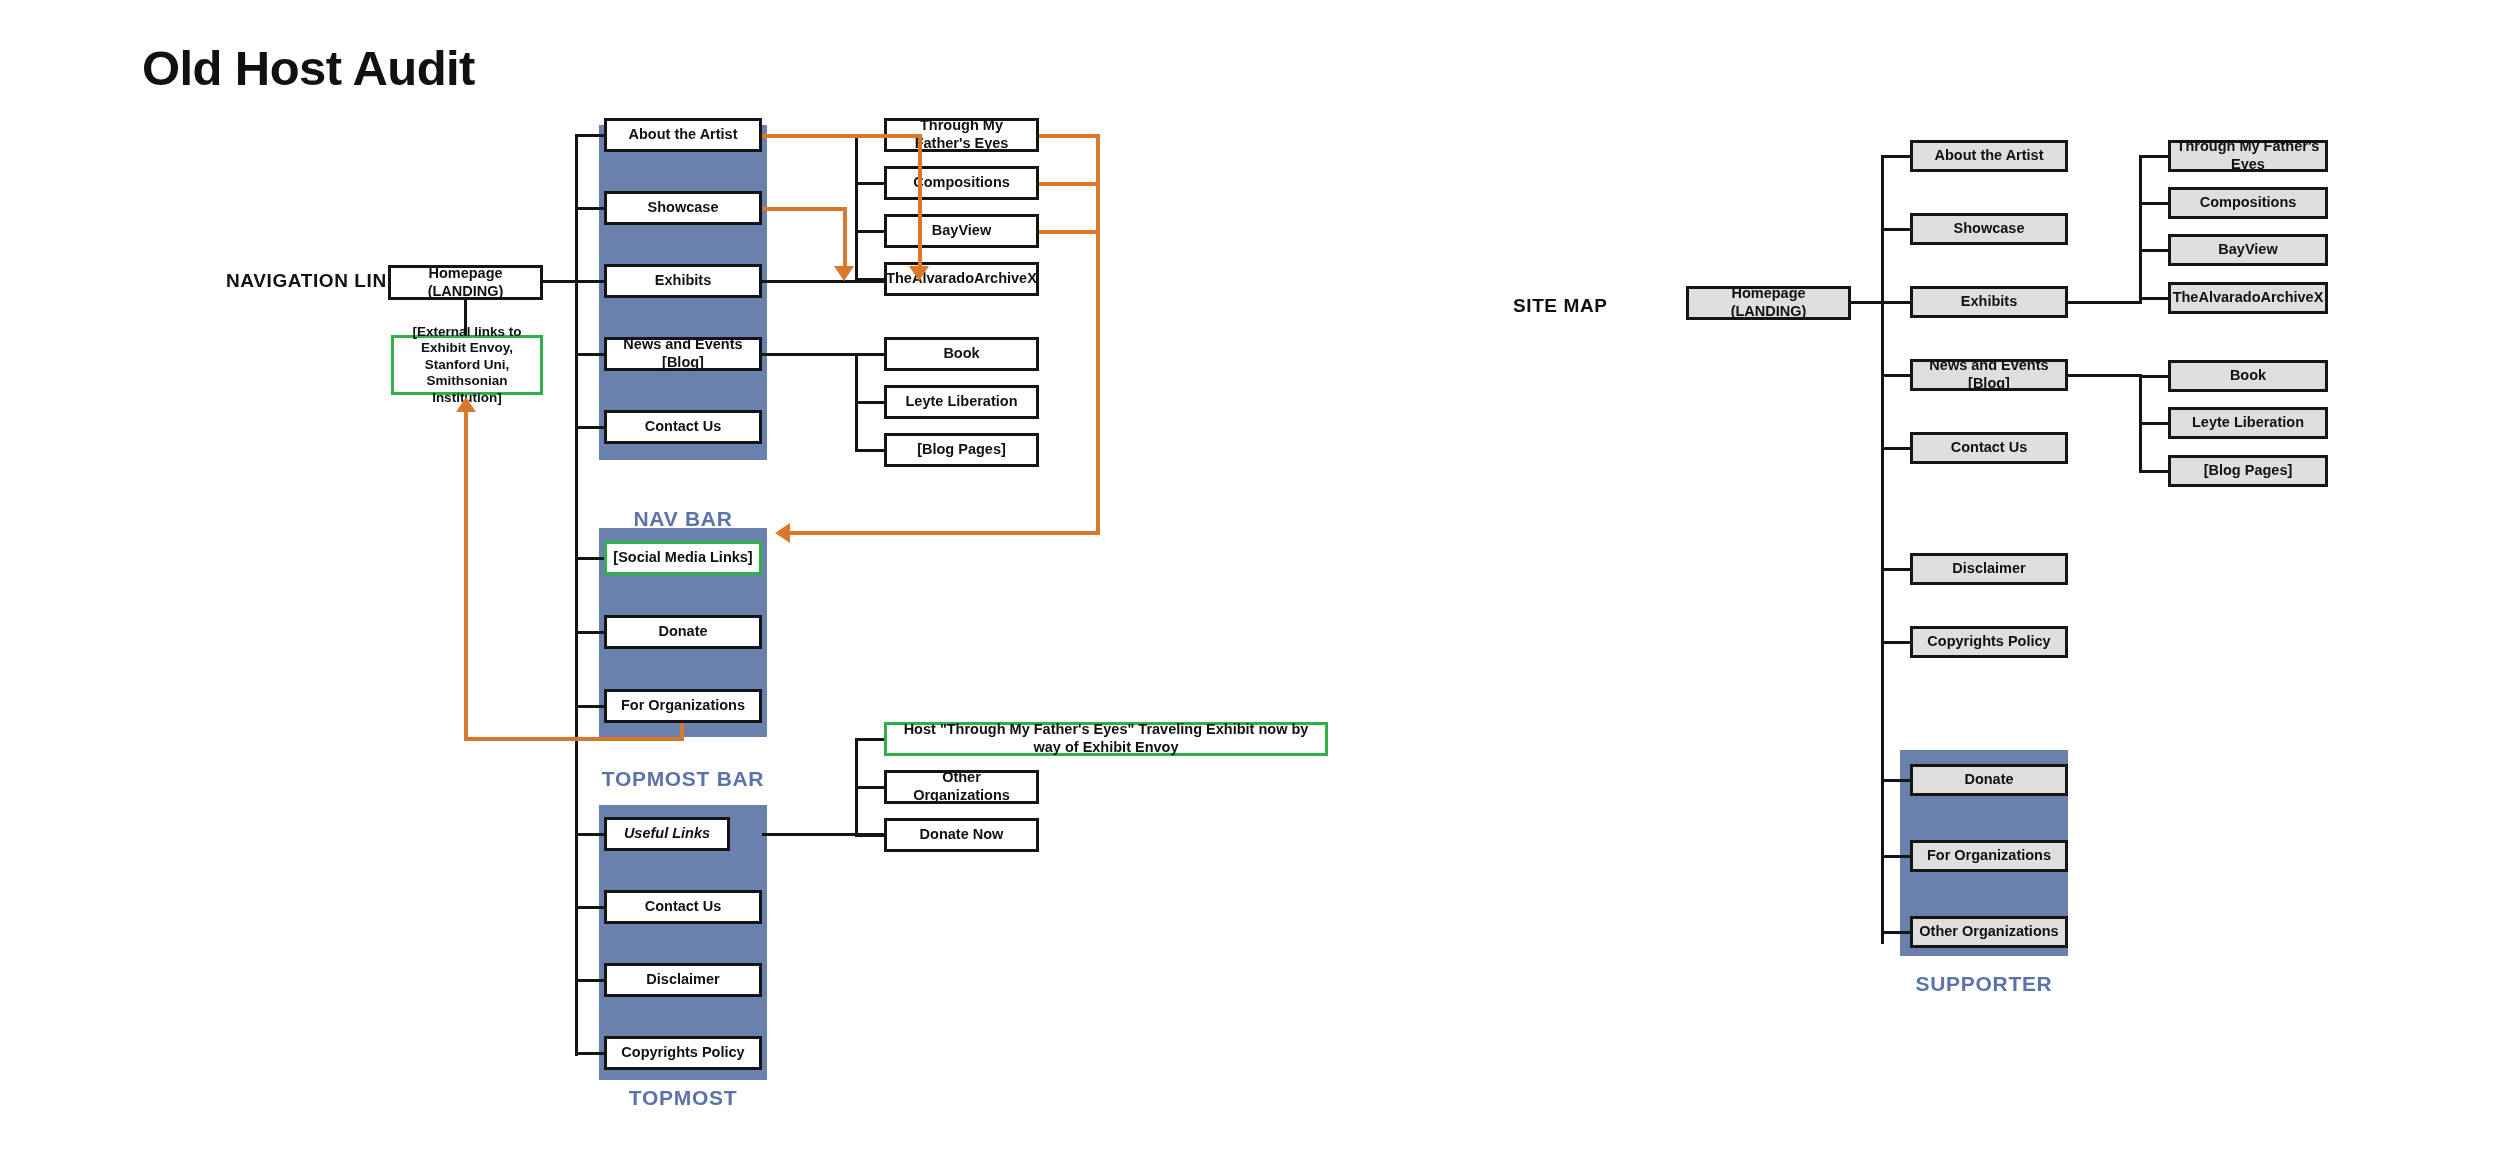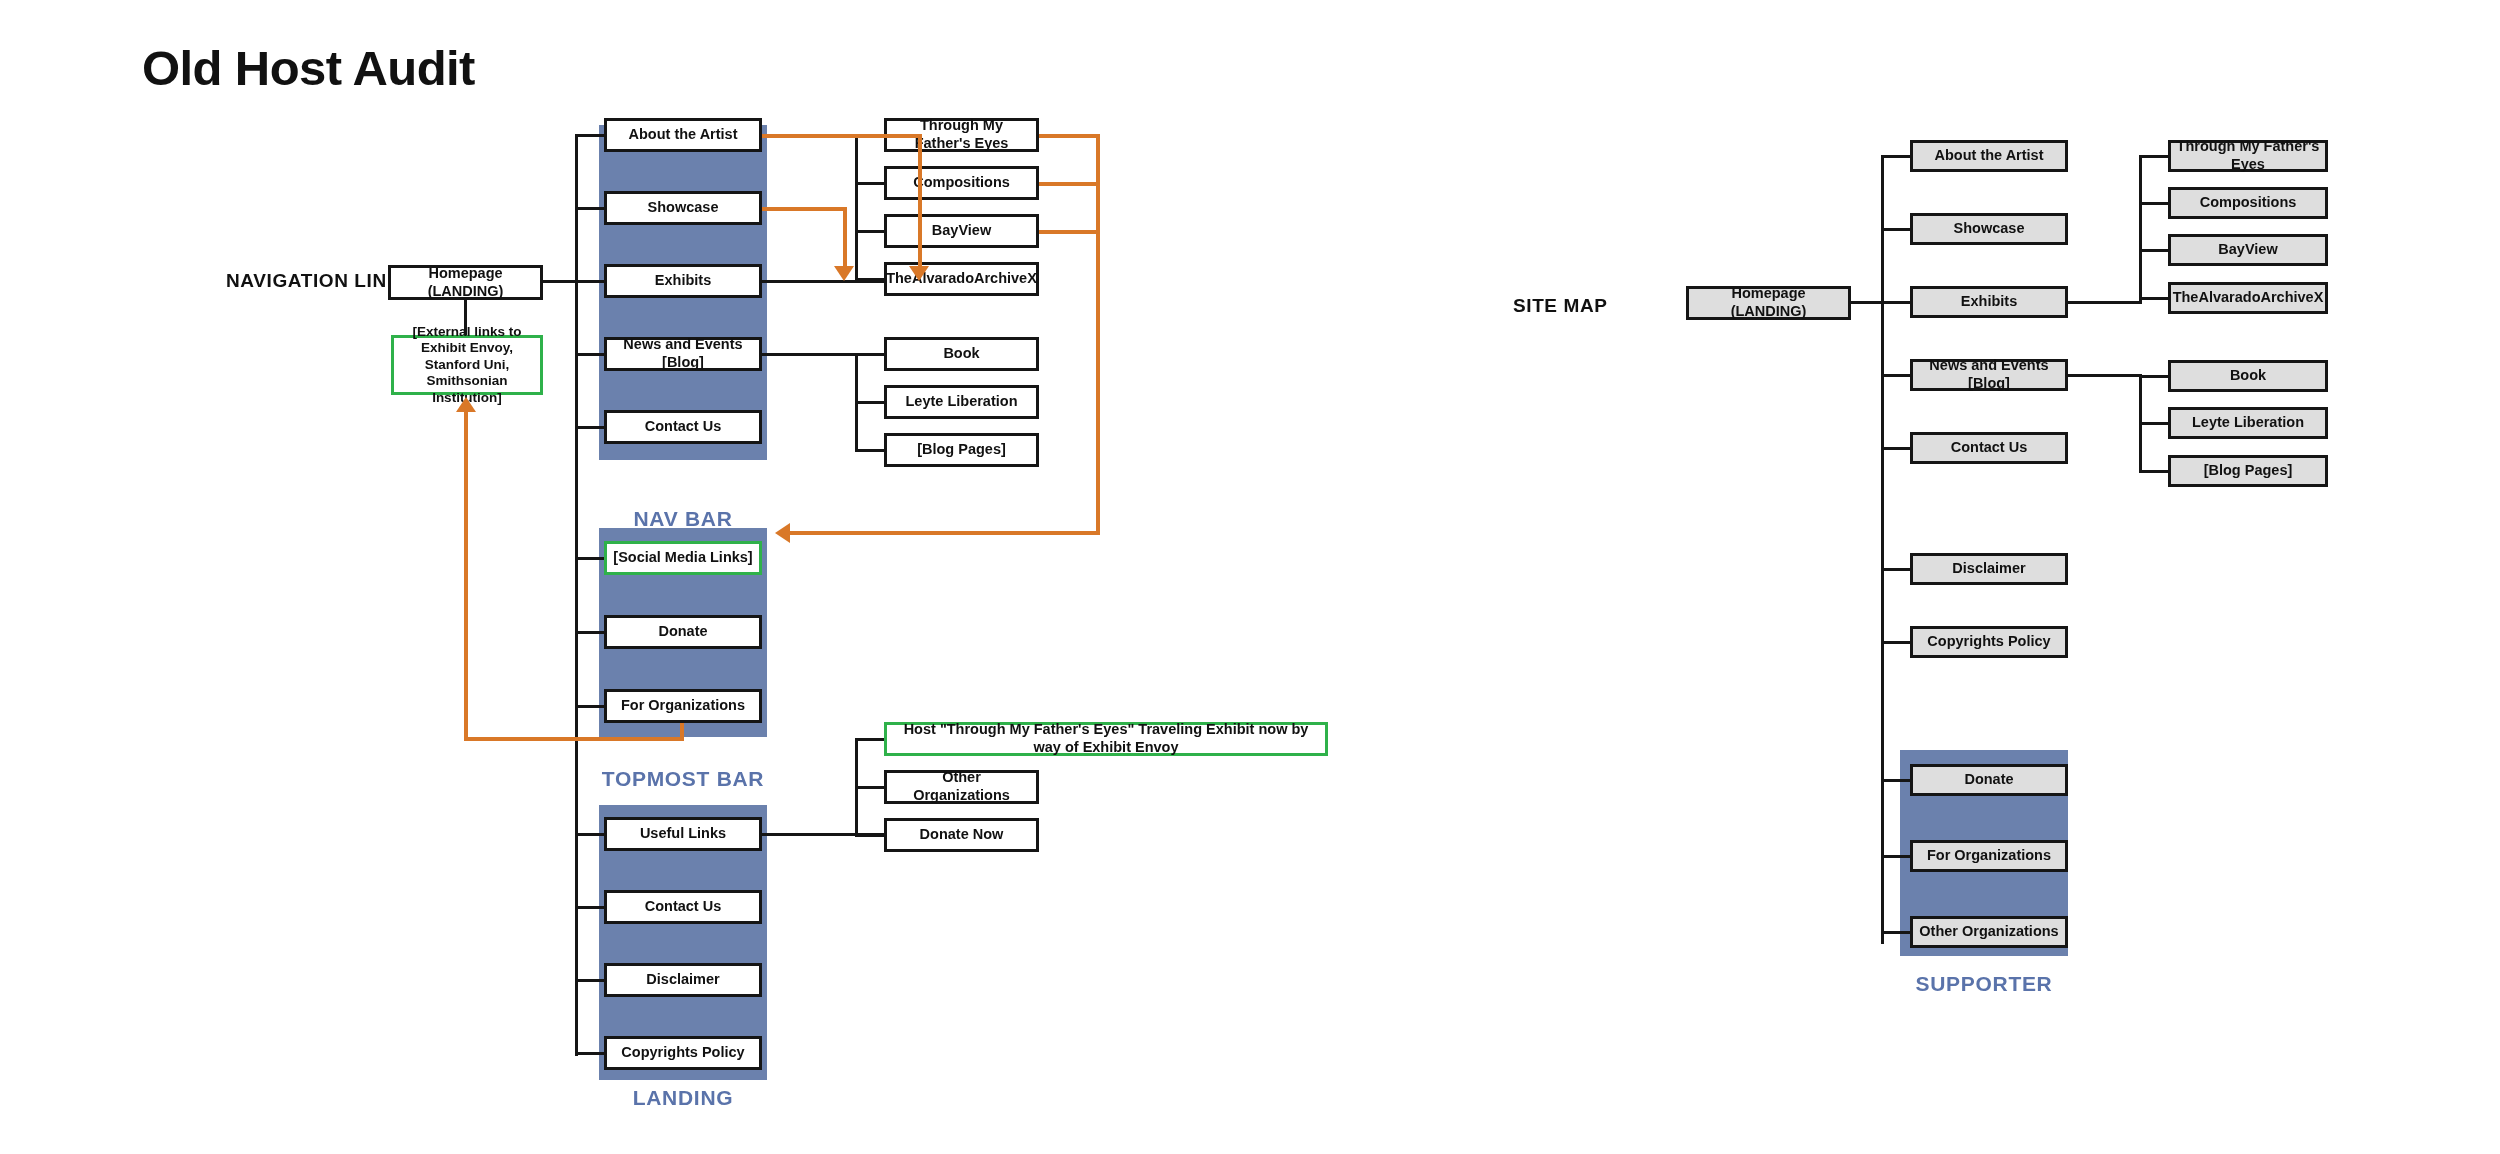--- a/index.html
+++ b/index.html
@@ -114,33 +114,33 @@
   <div class="ln h" style="left:575px;top:557px;width:29px;"></div>
 
   <div class="node" style="left:604px;top:615px;width:158px;height:34px;">Donate</div>
   <div class="ln h" style="left:575px;top:631px;width:29px;"></div>
 
   <div class="node" style="left:604px;top:689px;width:158px;height:34px;">For Organizations</div>
   <div class="ln h" style="left:575px;top:705px;width:29px;"></div>
 
   <div class="group-label" style="left:599px;top:767px;width:168px;">TOPMOST BAR</div>
 
-  <div class="node" style="left:604px;top:817px;width:158px;height:34px;">Useful Links</div>
+  <div class="node" style="left:604px;top:817px;width:126px;height:34px;font-style:italic;">Useful Links</div>
   <div class="ln h" style="left:575px;top:833px;width:29px;"></div>
 
   <div class="node" style="left:604px;top:890px;width:158px;height:34px;">Contact Us</div>
   <div class="ln h" style="left:575px;top:906px;width:29px;"></div>
 
   <div class="node" style="left:604px;top:963px;width:158px;height:34px;">Disclaimer</div>
   <div class="ln h" style="left:575px;top:979px;width:29px;"></div>
 
   <div class="node" style="left:604px;top:1036px;width:158px;height:34px;">Copyrights Policy</div>
   <div class="ln h" style="left:575px;top:1052px;width:29px;"></div>
 
-  <div class="group-label" style="left:599px;top:1086px;width:168px;">LANDING</div>
+  <div class="group-label" style="left:599px;top:1086px;width:168px;">TOPMOST</div>
 
   <div class="ln h" style="left:762px;top:833px;width:122px;"></div>
   <div class="ln v" style="left:855px;top:738px;height:98px;"></div>
 
   <div class="node green wide-note" style="left:884px;top:722px;width:444px;height:34px;">Host "Through My Father's Eyes" Traveling Exhibit now by way of Exhibit Envoy</div>
   <div class="ln h" style="left:855px;top:738px;width:29px;"></div>
 
   <div class="node" style="left:884px;top:770px;width:155px;height:34px;">Other Organizations</div>
   <div class="ln h" style="left:855px;top:786px;width:29px;"></div>
 

